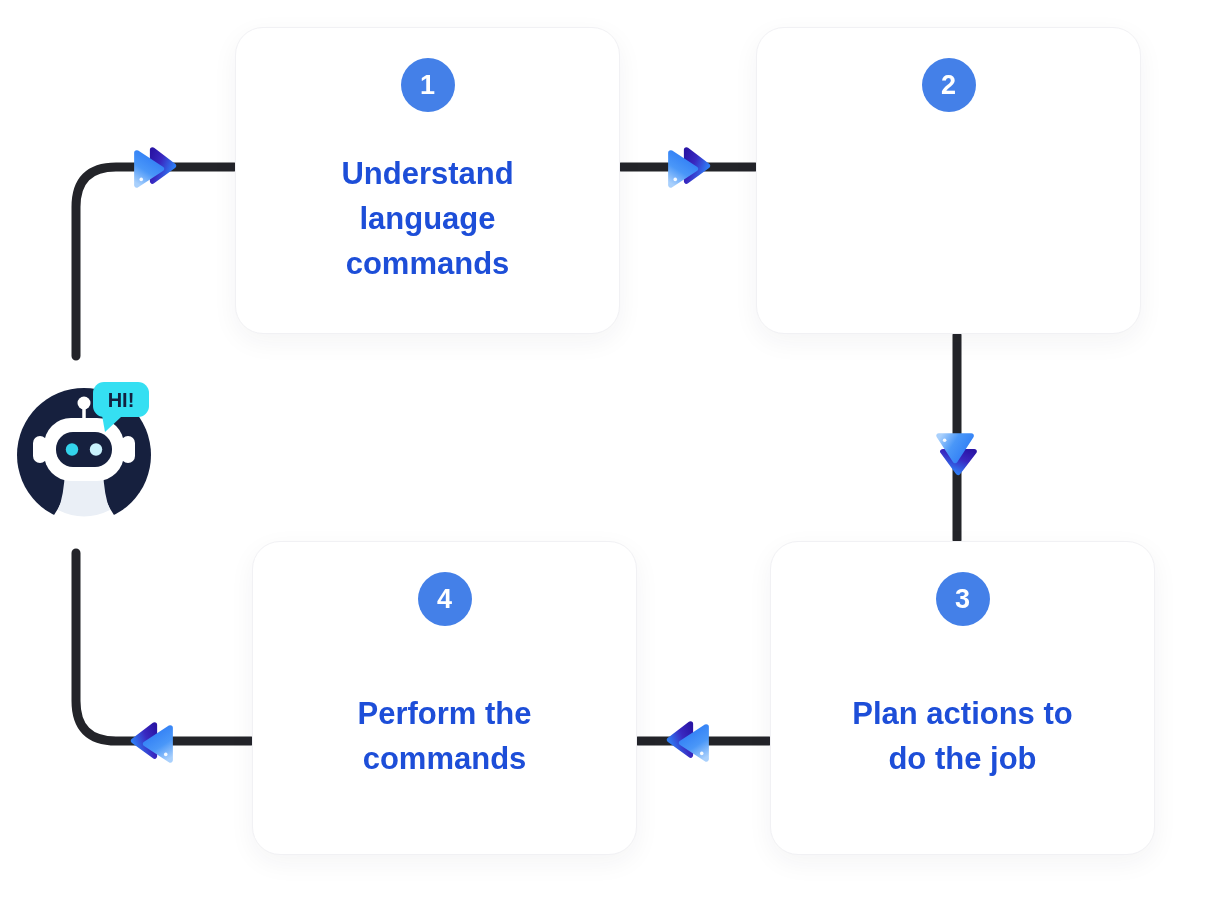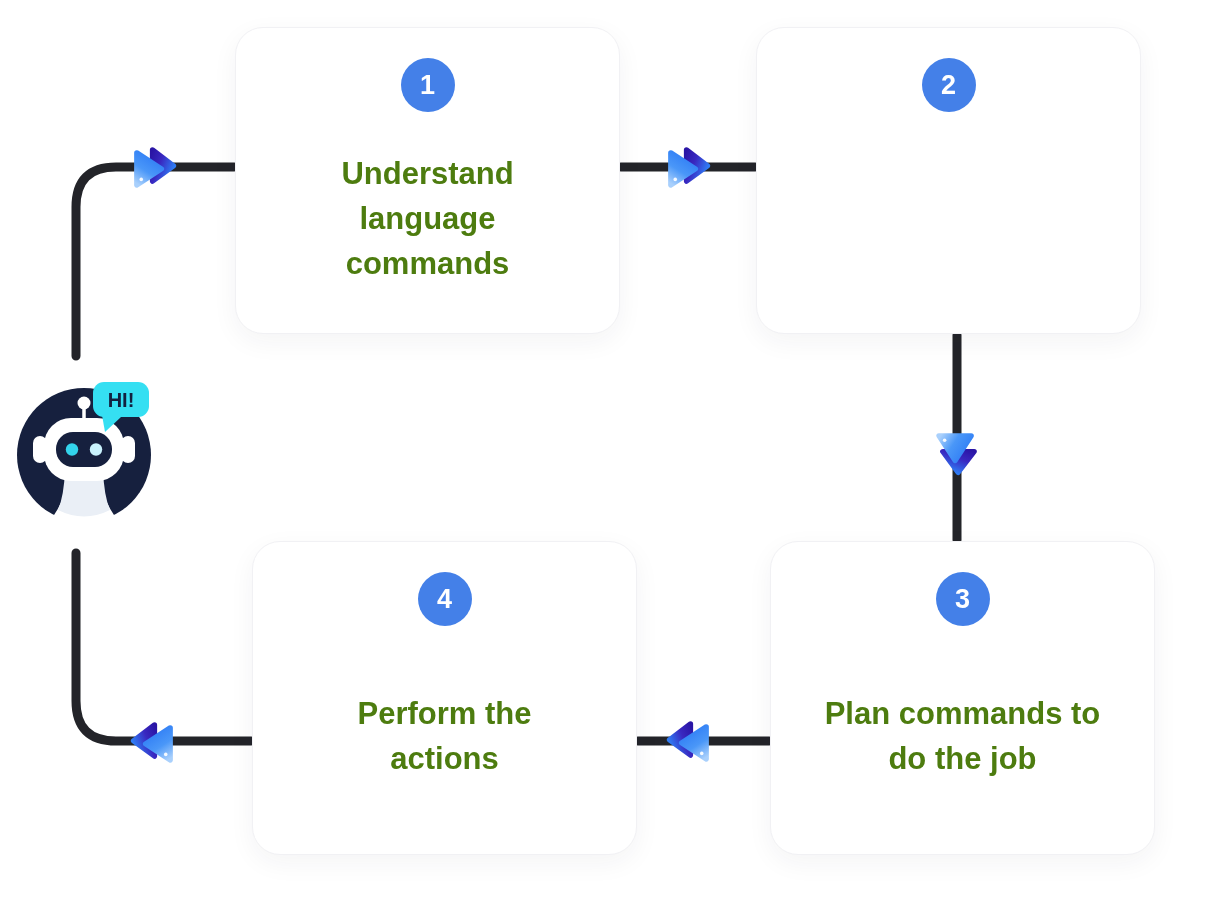--- a/index.html
+++ b/index.html
@@ -34,21 +34,21 @@
     width:54px;height:54px;border-radius:50%;
     background:#4480e8;color:#ffffff;
     font-size:27px;font-weight:bold;
     display:flex;align-items:center;justify-content:center;
   }
   .label{
     flex:1;
     display:flex;align-items:center;justify-content:center;
     white-space:pre-line;text-align:center;
     font-size:31px;font-weight:bold;line-height:1.45;
-    color:#4d7c0f;
+    color:#1d4ed8;
   }
 
   
   .arrow{position:absolute;width:48px;height:48px;}
   .arrow-a1{left:130px;top:143px;}
   .arrow-a2{left:664px;top:143px;}
   .arrow-a3{left:933px;top:429px;}
   .arrow-a4{left:665px;top:717px;}
   .arrow-a5{left:129px;top:718px;}
 
@@ -95,28 +95,28 @@
 language
 commands</div>
   </div>
 
   <div class="card card2">
     <div class="num">2</div>
   </div>
 
   <div class="card card3">
     <div class="num">3</div>
-    <div class="label">Plan commands to
+    <div class="label">Plan actions to
 do the job</div>
   </div>
 
   <div class="card card4">
     <div class="num">4</div>
     <div class="label">Perform the
-actions</div>
+commands</div>
   </div>
 
   <svg class="arrow arrow-a1" viewBox="0 0 64 64">
     <use href="#ffarrow"></use>
   </svg>
   <svg class="arrow arrow-a2" viewBox="0 0 64 64">
     <use href="#ffarrow"></use>
   </svg>
   <svg class="arrow arrow-a3" viewBox="0 0 64 64">
     <use href="#ffarrow" transform="rotate(90 32 32)"></use>

